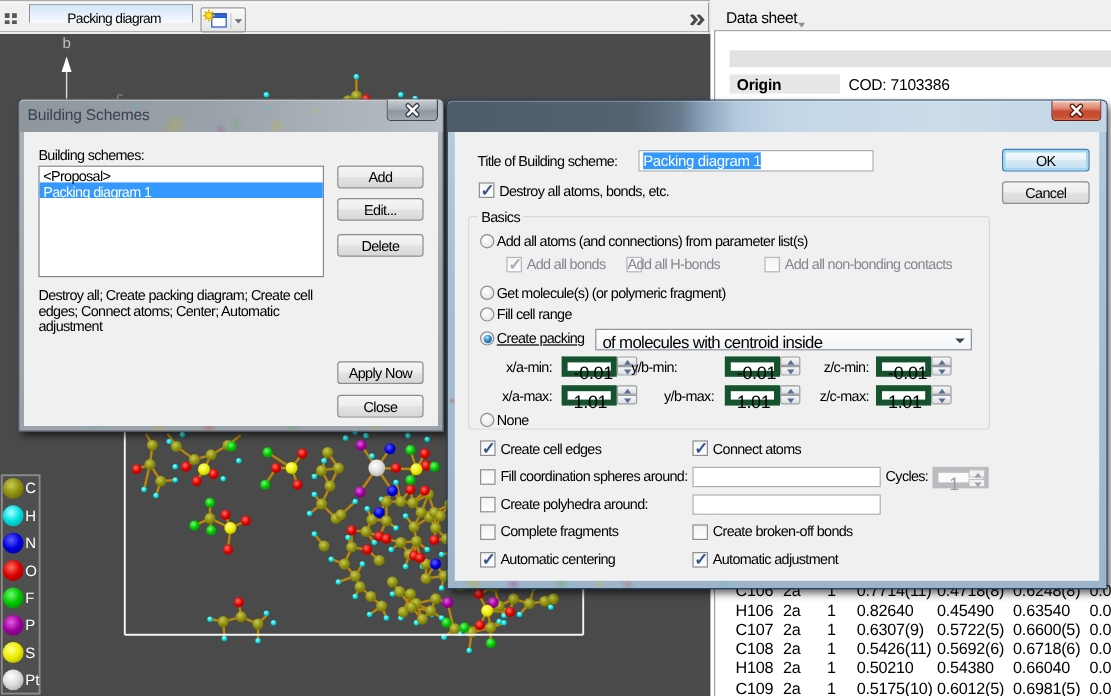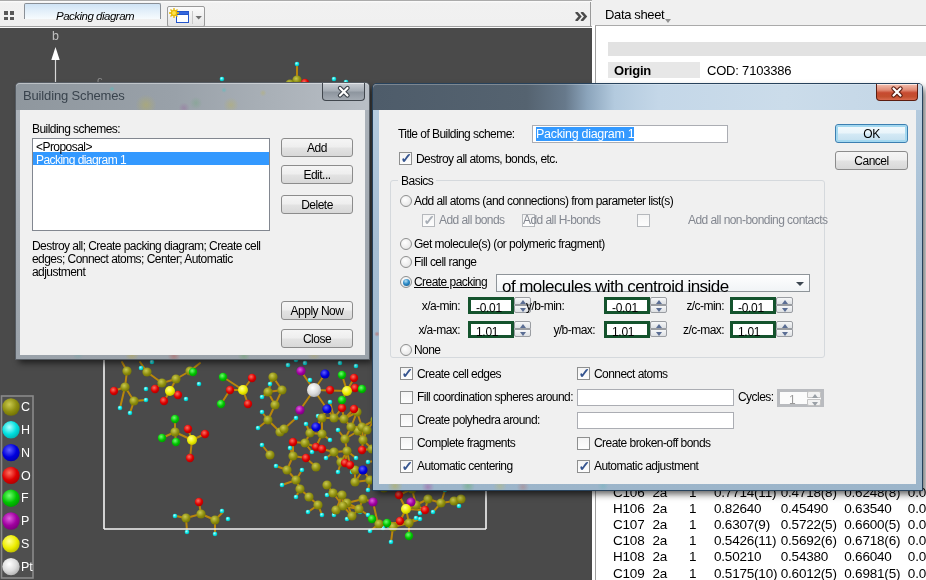--- a/index.html
+++ b/index.html
@@ -7,21 +7,21 @@
 #stage { position:relative; width:926px; height:580px; background:#4a4a4a; }
 .abs { position:absolute; }
 
 
 #tabbar { left:0; top:0; width:592px; height:28px; background:linear-gradient(180deg,#fdfdfd 0%,#f1f1f1 8%,#f0f0f0 88%,#f0f0f0 89%), #f0f0f0; border-top:1px solid #ababab; }
 #tabline { left:0; top:26px; width:592px; height:1px; background:#a2a2a2; }
 #tabline2 { left:0; top:27px; width:592px; height:1px; background:#fafafa; }
 #tabvline { left:590px; top:2px; width:1px; height:25px; background:#9a9a9a; }
 #gridicon { left:4px; top:11px; width:11px; height:9px; }
 #gridicon div { position:absolute; width:4px; height:3.5px; background:#585858; }
-#tab1 { left:24px; top:3px; width:137px; height:16px; border:1px solid #8a9097; border-bottom:none; border-radius:2px 2px 0 0; background:linear-gradient(180deg,#cfe3f5 0%,#e4f0fa 50%,#f7fbfe 100%);font-style:italic; }
+#tab1 { left:24px; top:3px; width:137px; height:16px; border:1px solid #8a9097; border-bottom:none; border-radius:2px 2px 0 0; background:linear-gradient(180deg,#cfe3f5 0%,#e4f0fa 50%,#f7fbfe 100%); }
 #tab1 span { position:absolute; left:31px; top:6px; font-size:11.5px; letter-spacing:-0.5px; color:#000; }
 #newtabbtn { left:167px; top:6px; width:38px; height:21px; border:1px solid #9a9a9a; border-radius:2px; background:linear-gradient(180deg,#fbfbfb,#e4e4e4); }
 
 
 
 #rightpanel { left:592px; top:0; width:334px; height:580px; background:#fff; }
 #rpline { position:absolute; left:3px; top:25px; width:1px; height:555px; background:#9f9f9f; }
 #rphline { position:absolute; left:3px; top:25px; width:331px; height:1px; background:#aaaaaa; }
 #rphead { left:0; top:0; width:334px; height:25px; background:#f0f0f0; }
 #rphead span { position:absolute; left:13px; top:7px; font-size:13px; letter-spacing:-0.35px; color:#000; }
@@ -60,25 +60,25 @@
 #st .titletx { position:absolute; left:7px; top:5px; font-size:13px; letter-spacing:-0.15px; color:#000;margin-top:20px; }
 #st .client { position:absolute; left:6px; top:26px; right:6px; bottom:6px; background:#f0f0f0; }
 #stclose { position:absolute; left:503px; top:0px; width:42px; height:17px; background:linear-gradient(180deg,#f3c0b0 0%,#e08a74 38%,#c74a30 55%,#c3502f 80%,#d96a4f 100%); border:1px solid #5c1d10; border-top:none; border-radius:0 0 4px 4px; box-shadow:inset 0 1px 0 rgba(255,255,255,.65); }
 
 
 #basics { position:absolute; left:11px; top:70px; width:435px; height:178px; border:1px solid #d5d9dd; border-radius:3px; }
 #basics > b { position:absolute; left:7px; top:-7px; background:#f0f0f0; font-weight:normal; font-size:12px; letter-spacing:-0.5px; padding:0 3px; }
 
 
 #combo { position:absolute; left:105px; top:93px; width:314px; height:18px; border:1px solid #8e9499; background:linear-gradient(180deg,#fefefe,#f1f4f6); }
-#combo span { position:absolute; left:5px; top:2px; font-size:17px; letter-spacing:-0.55px; }
+#combo span { position:absolute; left:5px; top:2px; font-size:14px; letter-spacing:-0.55px; }
 #combo .da { position:absolute; right:5px; top:7px; width:0; height:0; border-left:4px solid transparent; border-right:4px solid transparent; border-top:4px solid #3c4650; }
 
 
-.spinfield { position:absolute; width:46px; height:17px; border:3px solid #14532d; background:#fff; font-size:12px; letter-spacing:-0.3px; }
+.spinfield { position:absolute; width:46px; height:17px; border:5px solid #14532d; background:#fff; font-size:15px; letter-spacing:-0.3px; }
 .spinfield span { position:absolute; left:5px; top:1px; }
 .spin { position:absolute; width:17px; height:17px; }
 .spin .u,.spin .d { position:absolute; left:0; width:17px; height:8px; border:1px solid #9a9da2; background:linear-gradient(180deg,#f6f7f8,#dde0e3); }
 .spin .u { top:0; border-radius:2px 2px 0 0; }
 .spin .d { top:8px; border-radius:0 0 2px 2px; }
 .spin .u:before { content:""; position:absolute; left:4.5px; top:2px; border-left:3.5px solid transparent; border-right:3.5px solid transparent; border-bottom:4px solid #5a6d94; }
 .spin .d:before { content:""; position:absolute; left:4.5px; top:2px; border-left:3.5px solid transparent; border-right:3.5px solid transparent; border-top:4px solid #5a6d94; }
 .spin.dis .u,.spin.dis .d { width:14px; height:7px; border-color:#c3c3c3; background:#f2f2f2; }
 .spin.dis .d { top:8px; }
 .spin.dis .u:before { left:3.5px; border-bottom-color:#9aa0a6; border-left-width:3px; border-right-width:3px; }
@@ -720,21 +720,21 @@
 
       <div id="basics">
           <b>Basics</b>
         <div class="rb" style="left:9px; top:14px;"></div>
         <div class="lbl" style="left:23px; top:13px;text-align:center;">Add all atoms (and connections) from parameter list(s)</div>
         <div class="cb ckd dis" style="left:31px; top:33px;"></div>
         <div class="lbl g" style="left:48px; top:32px;">Add all bonds</div>
         <div class="cb dis" style="left:131px; top:33px;"></div>
         <div class="lbl g" style="left:132px; top:32px;">Add all H-bonds</div>
         <div class="cb dis" style="left:246px; top:33px;"></div>
-        <div class="lbl g" style="left:263px; top:32px;margin-left:34px;">Add all non-bonding contacts</div>
+        <div class="lbl g" style="left:263px; top:32px;">Add all non-bonding contacts</div>
         <div class="rb" style="left:9px; top:57px;"></div>
         <div class="lbl" style="left:23px; top:56px;">Get molecule(s) (or polymeric fragment)</div>
         <div class="rb" style="left:9px; top:75px;"></div>
         <div class="lbl" style="left:23px; top:74px;text-align:right;">Fill cell range</div>
         <div class="rb sel" style="left:9px; top:95px;"></div>
         <div class="lbl" style="left:23px; top:94px;text-decoration:underline;">Create packing</div>
         <div id="combo">
             <span>of molecules with centroid inside</span>
             <div class="da"></div>
           </div>

